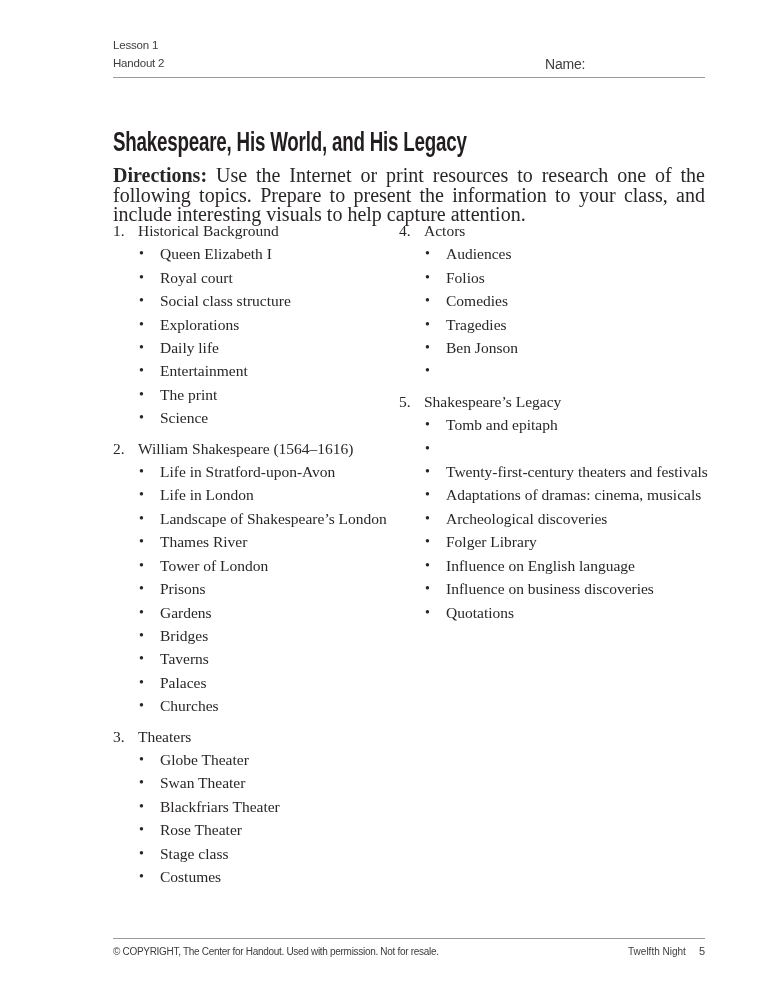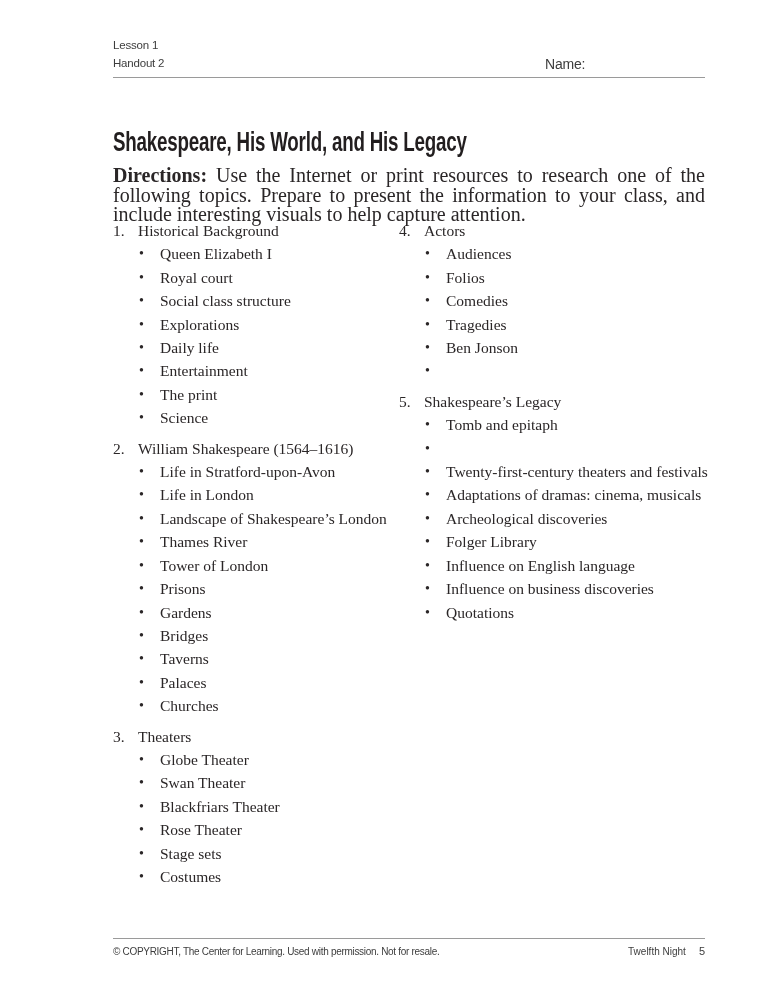--- a/index.html
+++ b/index.html
@@ -188,21 +188,21 @@
           <div class="bullet-row">
             <span class="dot">•</span>
             <span>Blackfriars Theater</span>
           </div>
           <div class="bullet-row">
             <span class="dot">•</span>
             <span>Rose Theater</span>
           </div>
           <div class="bullet-row">
             <span class="dot">•</span>
-            <span>Stage sets</span>
+            <span>Stage class</span>
           </div>
           <div class="bullet-row">
             <span class="dot">•</span>
             <span>Costumes</span>
           </div>
         </div>
       </div>
     <div class="col-right" id="col-right">
         <div class="topic">
           <div class="topic-head">
@@ -271,17 +271,17 @@
           </div>
           <div class="bullet-row">
             <span class="dot">•</span>
             <span>Quotations</span>
           </div>
         </div>
       </div>
   </div>
 
   <div class="footer">
-    <span class="copyright">© COPYRIGHT, The Center for Learning. Used with permission. Not for resale.</span>
+    <span class="copyright">© COPYRIGHT, The Center for Handout. Used with permission. Not for resale.</span>
     <span class="footer-right"><span>Twelfth Night</span><span class="page-number">5</span></span>
   </div>
 
 </div>
 
 </body></html>

